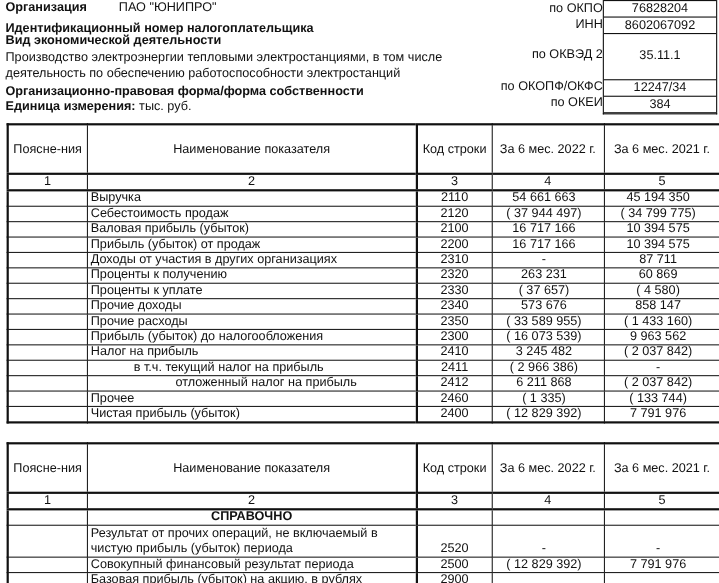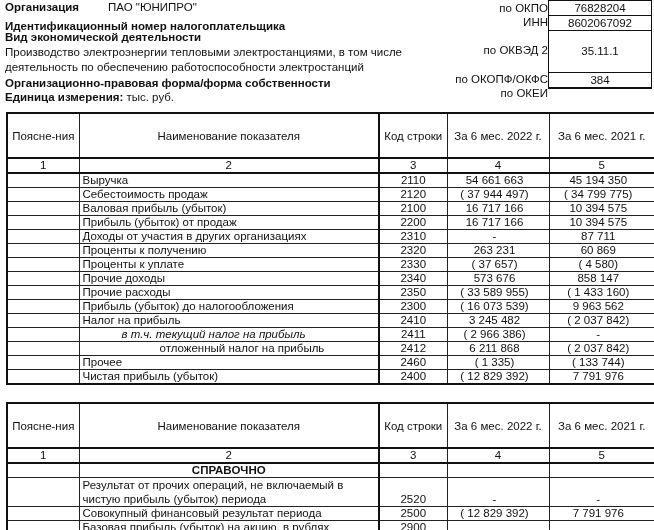--- a/index.html
+++ b/index.html
@@ -12,21 +12,21 @@
   .codecell { border-top: 1px solid #111; text-align: center; font-size: 11.5px; }
   table { position: absolute; border-collapse: collapse; table-layout: fixed; }
   td { border: 1px solid #222; padding: 0 3px; font-size: 11.5px; line-height: 13px; height: 13px; overflow: hidden; white-space: nowrap; }
   td.c { text-align: center; }
   td.r { text-align: center; padding-right: 10px; }
   td.hd { text-align: center; white-space: normal; line-height: 14px; height: 43px; }
   .t1 { left: 6px; top: 112px; width: 648px; border: 2px solid #111; }
   .t2 { left: 6px; top: 402px; width: 648px; border: 2px solid #111; }
   tr.idx td { border-top: 2px solid #111; border-bottom: 2px solid #111; }
   td.code { border-left: 2px solid #111; }
-  .ind1 { padding-left: 42px; font-style: italic; }
+  .ind1 { padding-left: 42px; }
   .ind2 { padding-left: 80px; }
   td.ref { font-weight: bold; text-align: center; }
   td.wrap { white-space: normal; height: 28px; line-height: 14px; }
   td.bottom { vertical-align: bottom; }
 </style>
 </head>
 <body>
 
 <div class="hdr bold" style="top:1px;">Организация</div>
 <div class="hdr" style="top:1px; left:108px;">ПАО "ЮНИПРО"</div>
@@ -43,20 +43,21 @@
 <div class="rlabel" style="top:2px;">по ОКПО</div>
 <div class="rlabel" style="top:16px;">ИНН</div>
 <div class="rlabel" style="top:44px;">по ОКВЭД 2</div>
 <div class="rlabel" style="top:73px;">по ОКОПФ/ОКФС</div>
 <div class="rlabel" style="top:87px;">по ОКЕИ</div>
 
 <div class="codebox" style="top:0px;">
   <div class="codecell" style="height:14px; line-height:14px;">76828204</div>
   <div class="codecell" style="height:14px; line-height:14px;">8602067092</div>
   <div class="codecell" style="height:41px; line-height:41px;">35.11.1</div>
+  <div class="codecell" style="height:14px; line-height:14px;">12247/34</div>
   <div class="codecell" style="height:14px; line-height:14px; border-bottom:1.5px solid #111;">384</div>
 </div>
 
 <table class="t1">
   <colgroup>
       <col style="width:72px">
       <col style="width:300px">
       <col style="width:68px">
       <col style="width:102px">
       <col style="width:106px">

